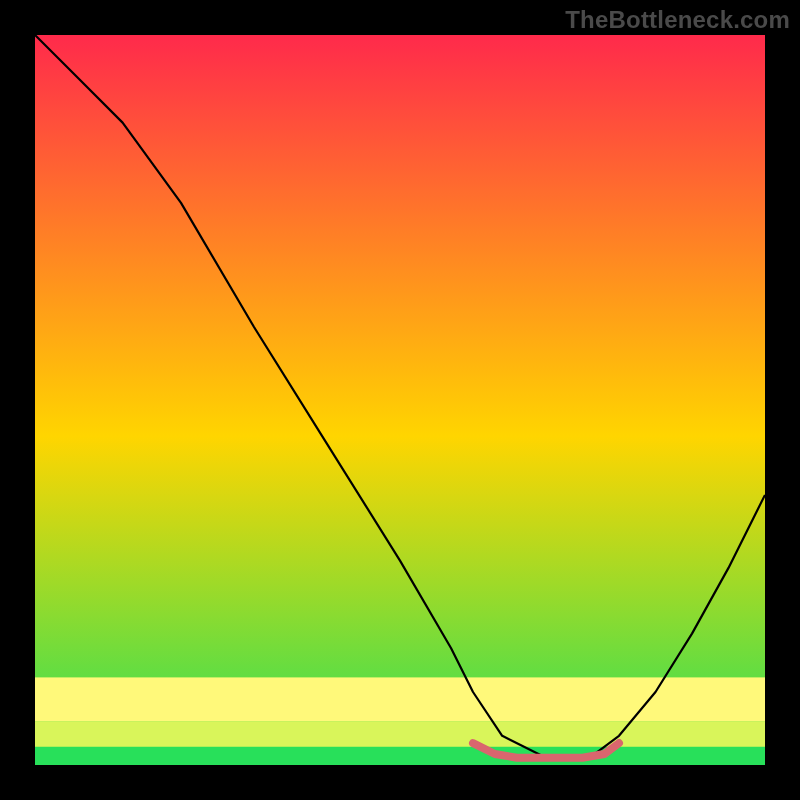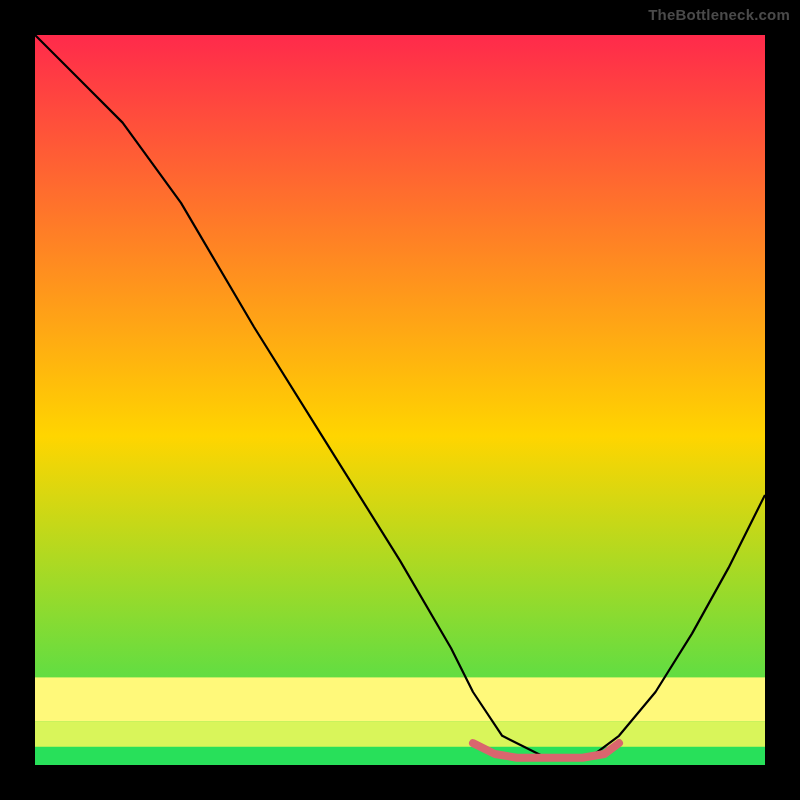--- a/index.html
+++ b/index.html
@@ -16,21 +16,21 @@
     width: 800px;
     height: 800px;
     background: #000;
     position: relative;
   }
   .watermark {
     position: absolute;
     top: 6px;
     right: 10px;
     color: #4a4a4a;
-    font-size: 15px;
+    font-size: 24px;
     font-weight: bold;
     letter-spacing: 0.2px;
   }
   .plot {
     position: absolute;
     left: 35px;
     top: 35px;
     width: 730px;
     height: 730px;
   }

